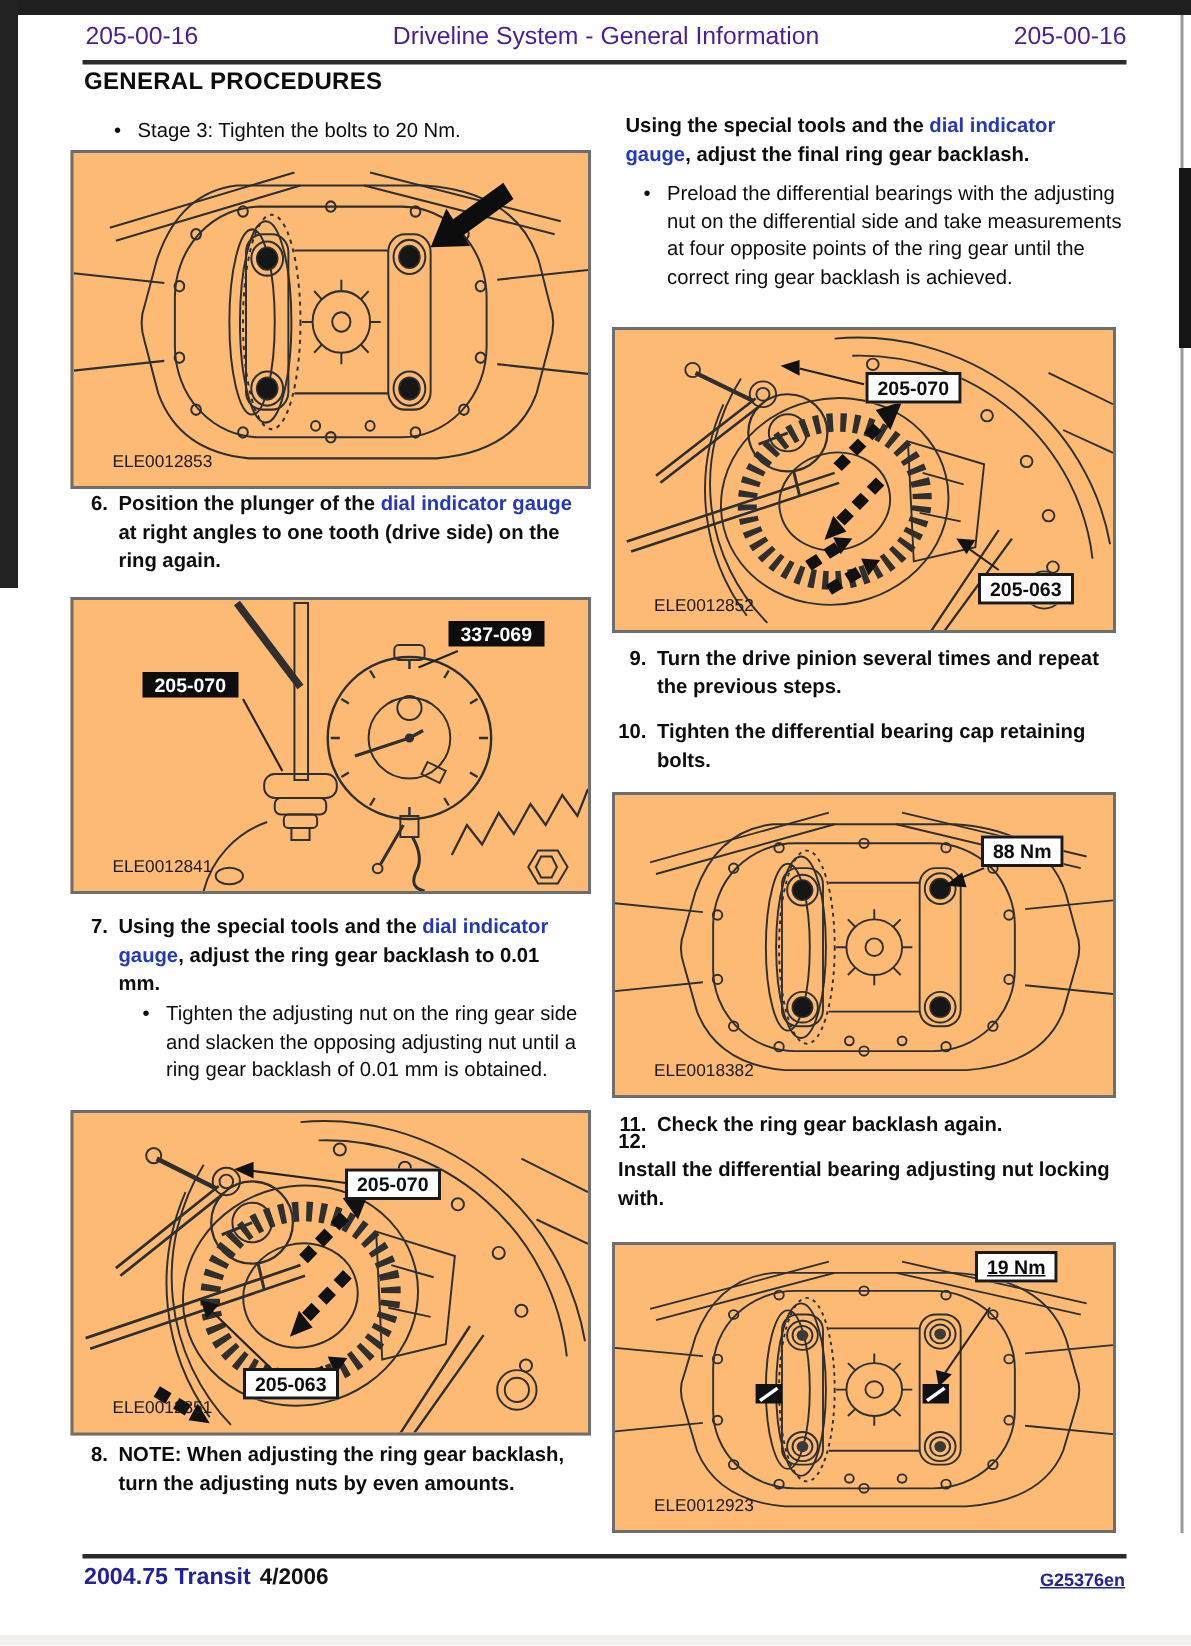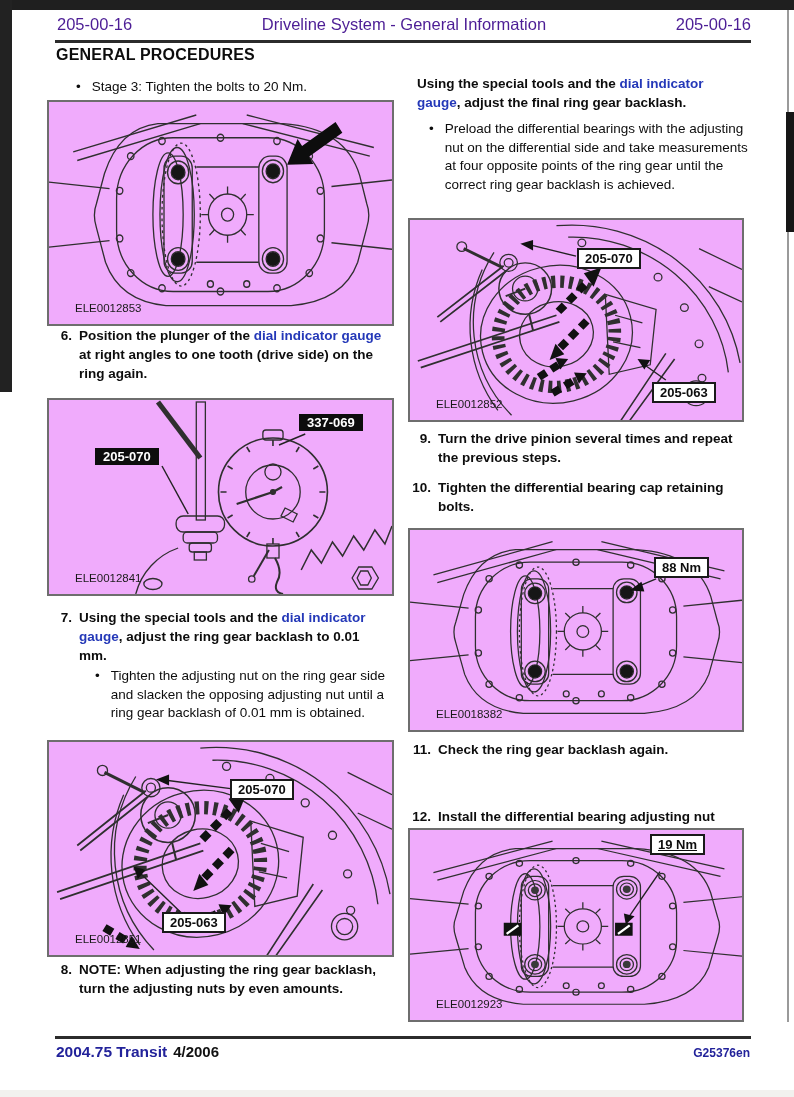--- a/index.html
+++ b/index.html
@@ -12,32 +12,32 @@
   .righttab{position:absolute;left:786px;top:112px;width:8px;height:120px;background:#161616;}
   .botband{position:absolute;left:0;top:1090px;width:794px;height:7px;background:#f2f1ee;}
   
   .hdr{position:absolute;left:57px;top:15px;width:694px;display:flex;justify-content:space-between;
        font-weight:normal;font-size:16.5px;color:#4c1d95;}
   .rule{position:absolute;background:#2b2b2b;height:2.5px;}
   .sect{position:absolute;left:56px;top:46px;font-weight:bold;font-size:16px;color:#0d0d0d;letter-spacing:.2px;}
   .ftr-l{position:absolute;left:56px;top:1043px;display:flex;align-items:flex-start;}
   .ftr-model{font-weight:bold;font-size:15.5px;color:#22229a;}
   .ftr-date{font-weight:bold;font-size:15px;color:#111;margin-left:6px;}
-  .ftr-code{position:absolute;right:44px;top:1046px;font-weight:bold;font-size:12px;color:#22229a;}
+  .ftr-code{position:absolute;right:44px;top:1046px;font-weight:bold;font-size:12px;color:#22229a;text-decoration:underline;}
   
   .step{position:absolute;display:flex;font-weight:bold;font-size:13.5px;line-height:1.4;color:#0d0d0d;}
   .step .num{flex:0 0 auto;text-align:right;}
   .numL{width:15px;}
   .numR{width:26px;}
   .step .txt{margin-left:7px;}
   .plain{position:absolute;display:flex;font-size:13.5px;line-height:1.38;color:#0d0d0d;}
   .plain .b{flex:0 0 auto;margin-right:11px;}
   .link{color:#2438b8;}
   
-  .fig{position:absolute;border:2px solid #6e6e6e;background:#f0abfc;}
+  .fig{position:absolute;border:2px solid #6e6e6e;background:#fdba74;}
   .fig svg{position:absolute;left:0;top:0;width:100%;height:100%;}
   .lbl{position:absolute;left:26px;bottom:10px;font-size:11.5px;color:#1a1a1a;}
   .co{position:absolute;font-weight:bold;font-size:13px;white-space:nowrap;}
   .co-b{background:#0d0d0d;color:#fff;padding:1px 8px;}
   .co-w{background:#fff;color:#0d0d0d;border:2px solid #1a1a1a;padding:0 6px;line-height:17px;}
 </style>
 </head>
 <body>
 
 <svg width="0" height="0" style="position:absolute" aria-hidden="true">
@@ -286,21 +286,21 @@
       <polygon points="225,62 237,53 240,63" fill="#111"></polygon>
     </svg>
     <div class="co co-w" style="left:244px;top:27px;">88 Nm</div>
     <div class="lbl">ELE0018382</div>
   </div>
 
   <div class="step" style="left:405px;top:741px;width:344px;">
     <span class="num numR">11.</span>
     <span class="txt">Check the ring gear backlash again.</span>
   </div>
-  <div class="step" style="left:405px;top:808px;width:344px;">
+  <div class="step" style="left:405px;top:752px;width:344px;flex-direction:column;">
     <span class="num numR">12.</span>
     <span class="txt">Install the differential bearing adjusting nut locking with.</span>
   </div>
 
   <div class="fig" style="left:408px;top:828px;width:332px;height:190px;">
     <svg viewBox="0 0 340 205" preserveAspectRatio="none">
       <use href="#diff-front"></use>
       <circle cx="128" cy="65" r="4" fill="#3a3a3a"></circle>
         <circle cx="128" cy="145" r="4" fill="#3a3a3a"></circle>
       <circle cx="222" cy="64" r="4" fill="#3a3a3a"></circle>

